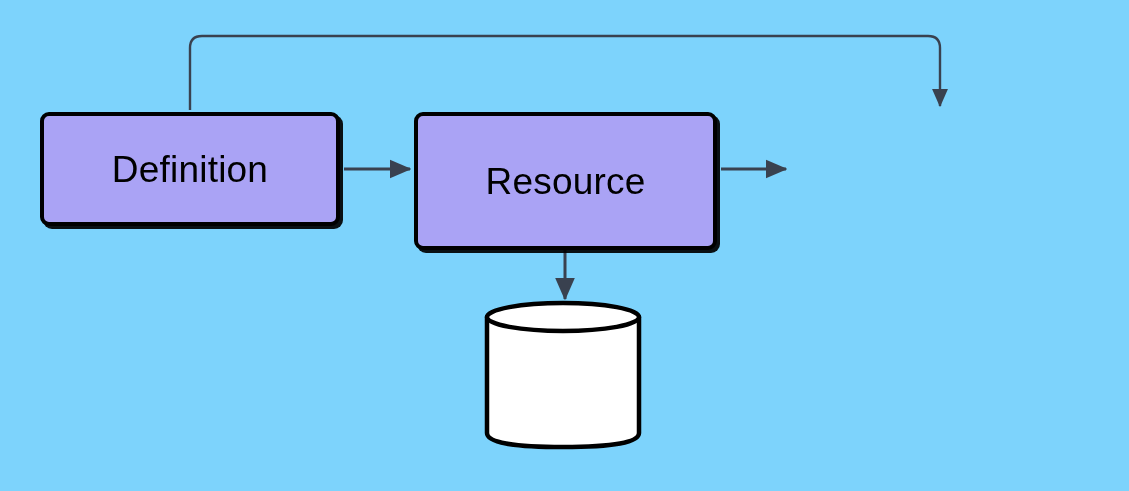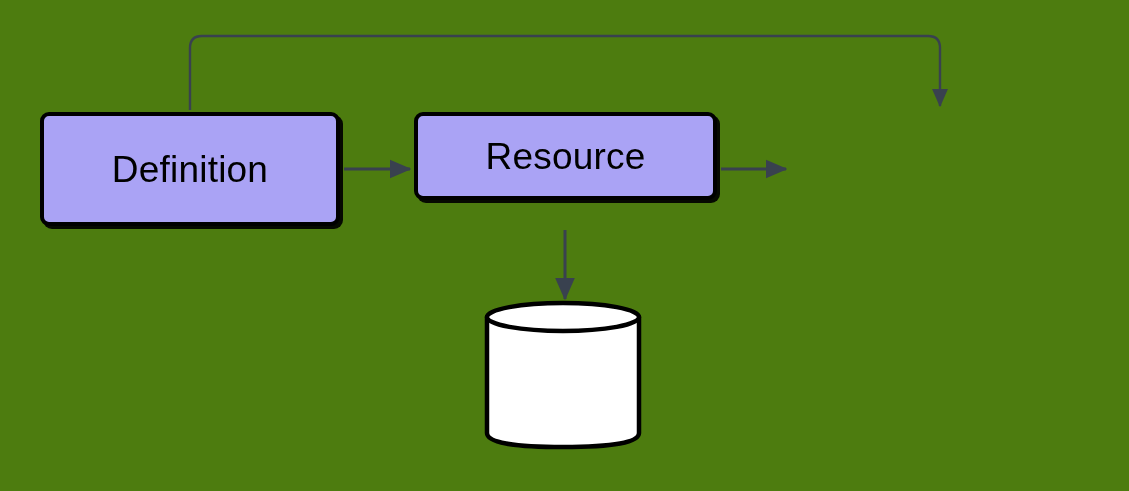--- a/index.html
+++ b/index.html
@@ -10,21 +10,21 @@
   body {
     width: 1129px;
     height: 491px;
     font-family: "Liberation Sans", sans-serif;
     overflow: hidden;
   }
   #diagram-root {
     position: relative;
     width: 1129px;
     height: 491px;
-    background: #4d7c0f;
+    background: #7dd3fc;
   }
   #diagram-svg {
     position: absolute;
     top: 0;
     left: 0;
     width: 1129px;
     height: 491px;
   }
   .node-box {
     position: absolute;
@@ -40,21 +40,21 @@
   .node-label {
     font-family: "Liberation Sans", sans-serif;
     font-size: 37px;
     line-height: 1;
     color: #000000;
     letter-spacing: 0.2px;
     white-space: nowrap;
     user-select: none;
   }
   #node-definition { left: 40px;  top: 112px; width: 300px; height: 114px; }
-  #node-resource   { left: 414px; top: 112px; width: 303px; height: 88px; }
+  #node-resource   { left: 414px; top: 112px; width: 303px; height: 138px; }
   #node-assets     { left: 790px; top: 112px; width: 300px; height: 114px; }
   .db-label {
     position: absolute;
     left: 485px;
     top: 355px;
     width: 156px;
     text-align: center;
     font-family: "Liberation Sans", sans-serif;
     font-size: 20px;
     color: #000000;

